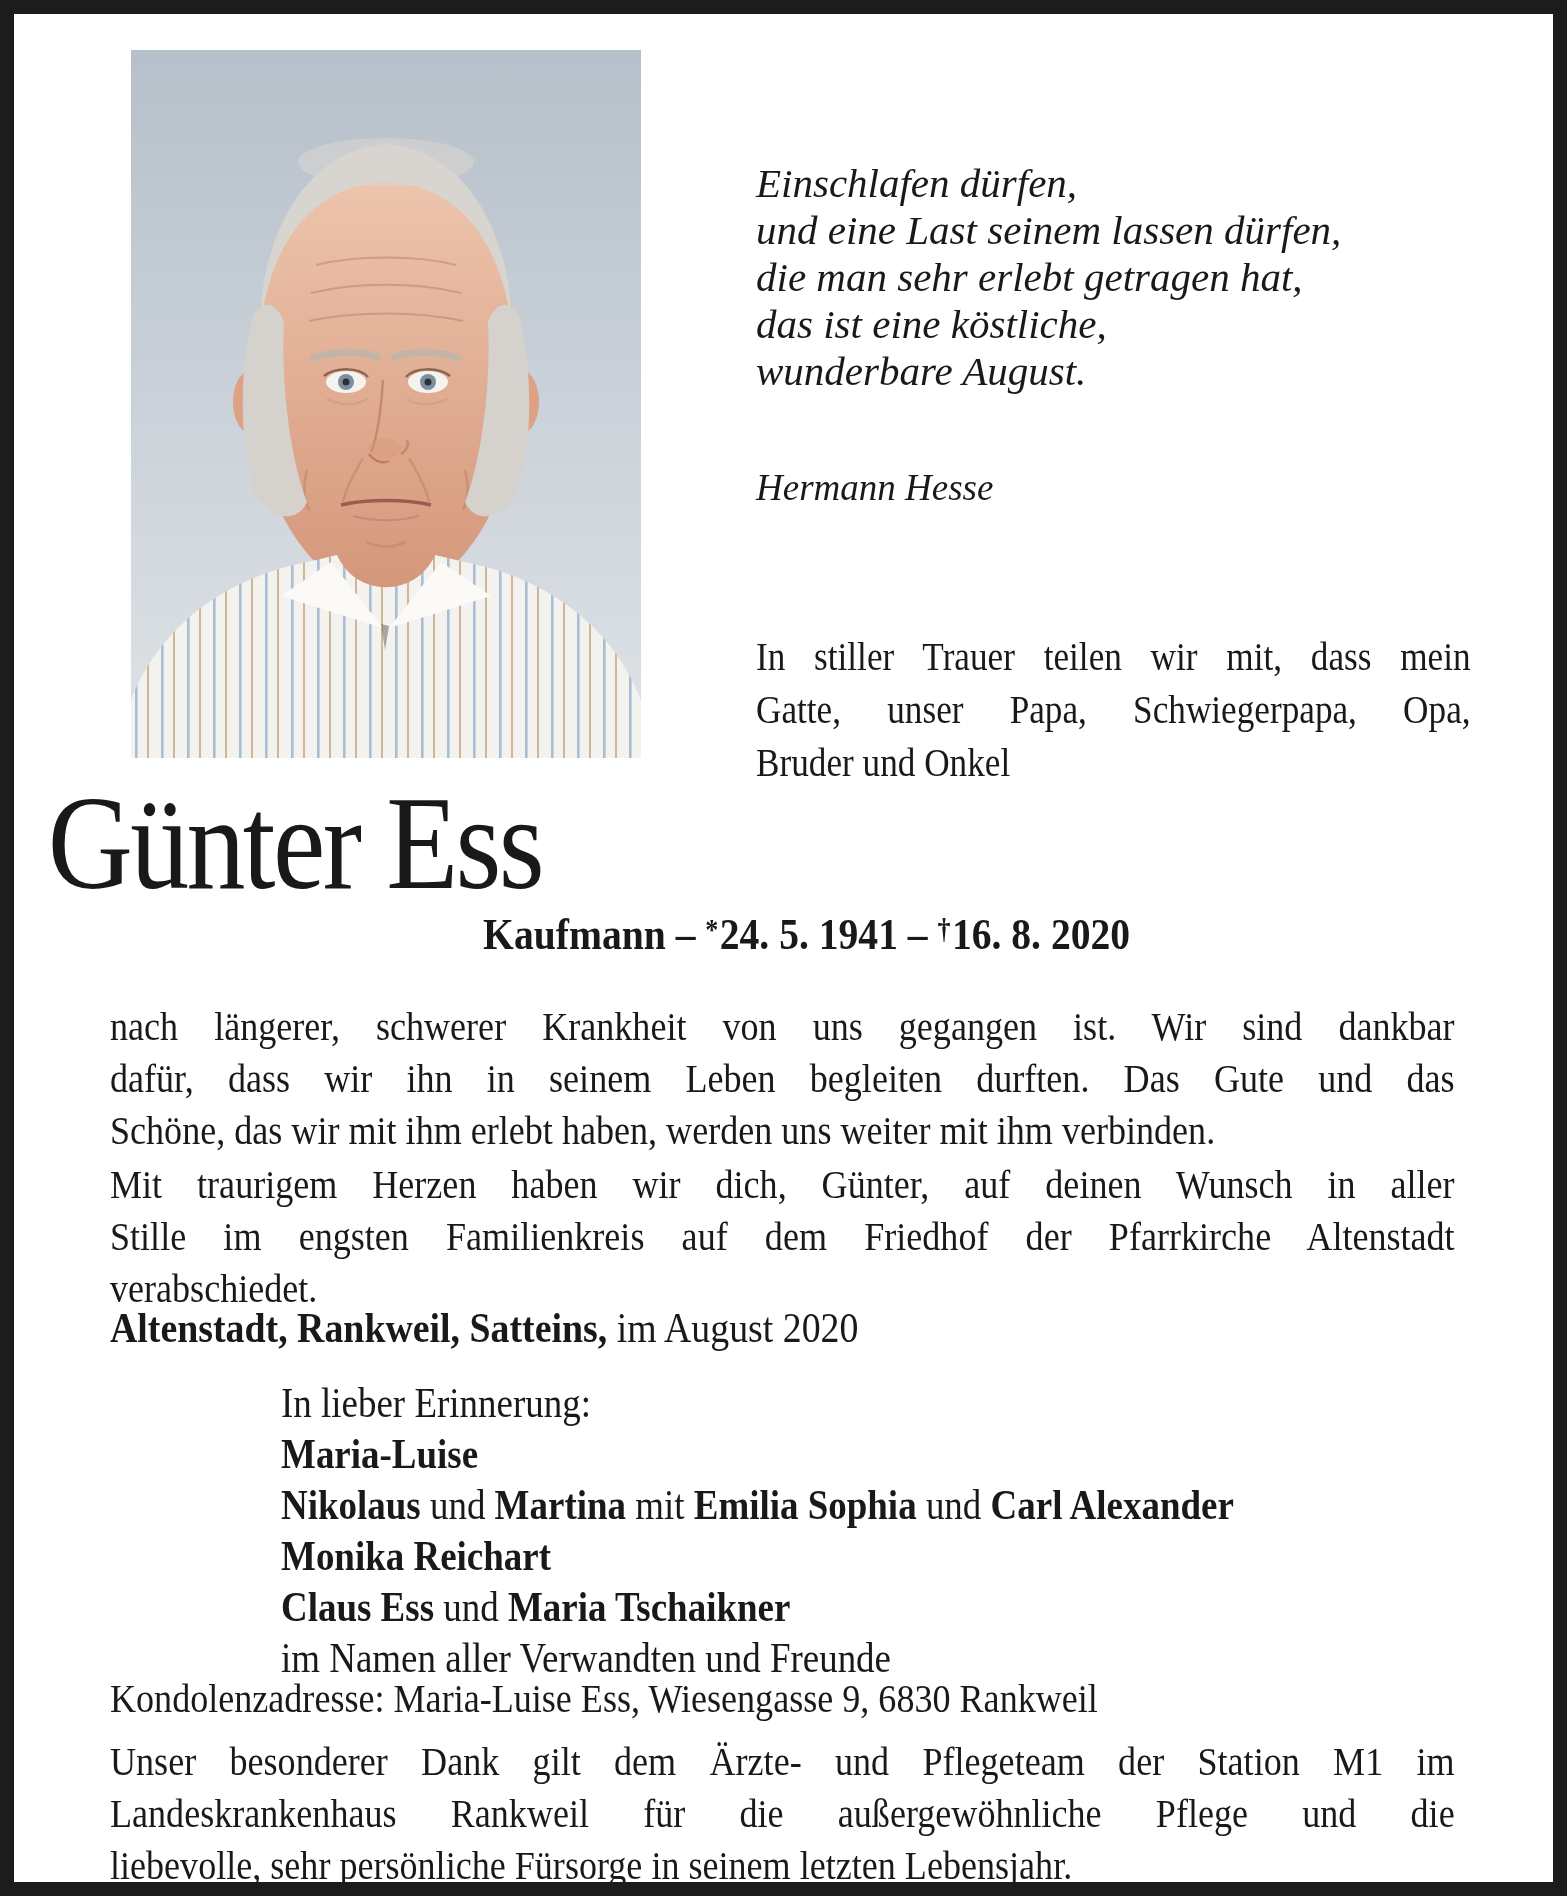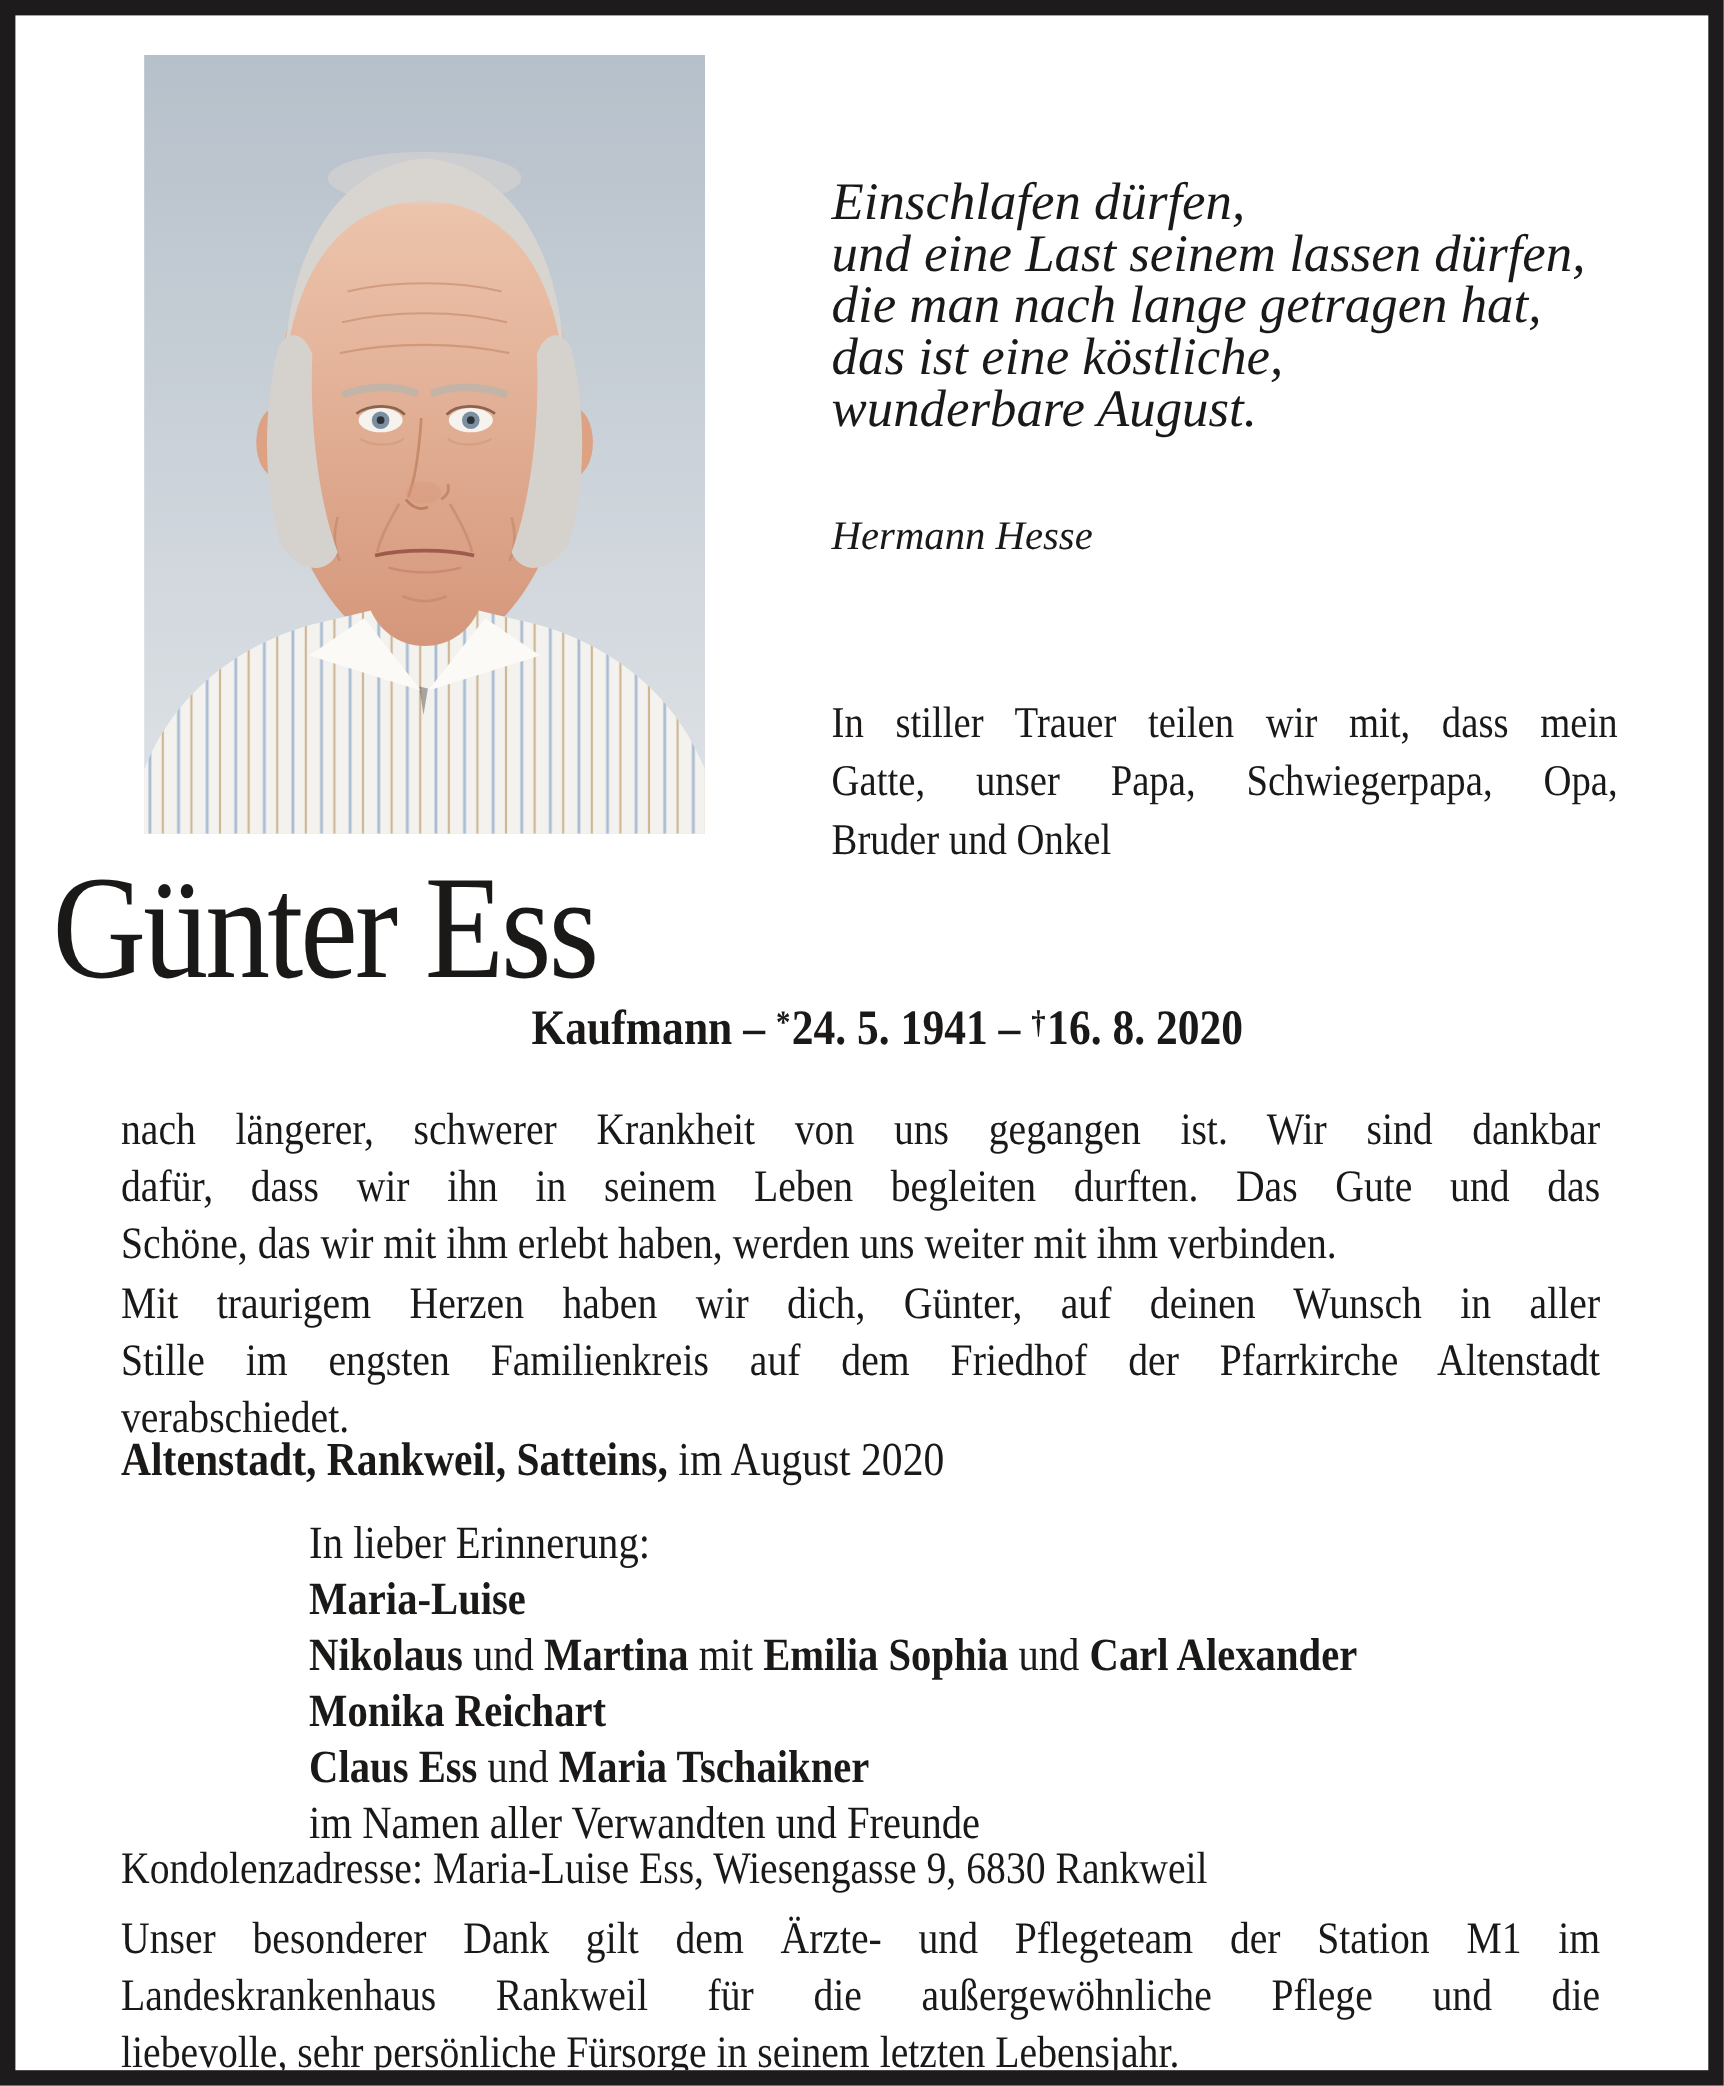--- a/index.html
+++ b/index.html
@@ -14,21 +14,21 @@
     position:absolute;left:14px;top:14px;width:1539px;height:1868px;
     background:#ffffff;overflow:hidden;
   }
   .abs{position:absolute;}
   .cond{transform:scaleX(.88);transform-origin:0 0;}
   .cx{transform:scaleX(.88);transform-origin:50% 50%;display:inline-block;white-space:nowrap;}
   .just div{text-align:justify;text-align-last:justify;}
   .just div:last-child{text-align-last:auto;}
   .quote{
     left:742px;top:146px;width:720px;
-    font-style:italic;font-size:48px;line-height:47px;
+    font-style:italic;font-size:41px;line-height:47px;
   }
   .quote-attr{
     left:742px;top:452px;
     font-style:italic;font-size:37px;
   }
   .intro{
     left:742px;top:616px;width:812px;
     font-size:40px;line-height:53px;
   }
   .name-row{left:0;top:762px;width:100%;display:flex;}
@@ -139,21 +139,21 @@
         <path d="M200,512 L252,578 L150,546 Z" fill="#fbfaf6"></path>
         <path d="M310,512 L258,578 L360,546 Z" fill="#fbfaf6"></path>
         <path d="M250,574 L258,576 L254,600 Z" fill="#5b5650" opacity=".5"></path>
       </g>
     </svg>
   </div>
 
   <div class="abs quote">
       <div>Einschlafen dürfen,</div>
       <div>und eine Last seinem lassen dürfen,</div>
-      <div>die man nach lange getragen hat,</div>
+      <div>die man sehr erlebt getragen hat,</div>
       <div>das ist eine köstliche,</div>
       <div>wunderbare August.</div>
     </div>
   <div class="abs quote-attr">Hermann Hesse</div>
 
   <div class="abs intro just cond">
       <div>In stiller Trauer teilen wir mit, dass mein</div>
       <div>Gatte, unser Papa, Schwiegerpapa, Opa,</div>
       <div>Bruder und Onkel</div>
     </div>

